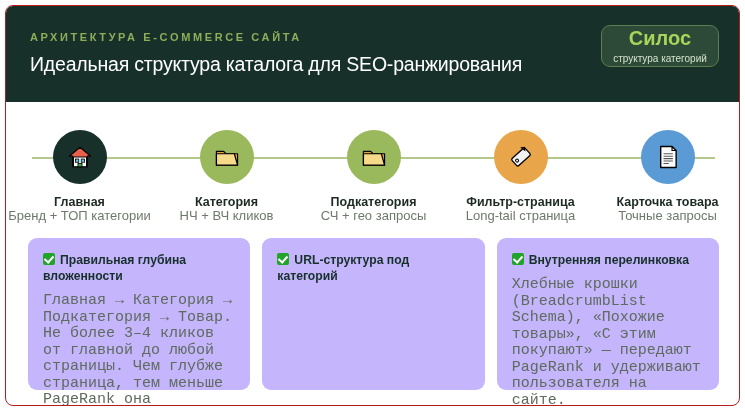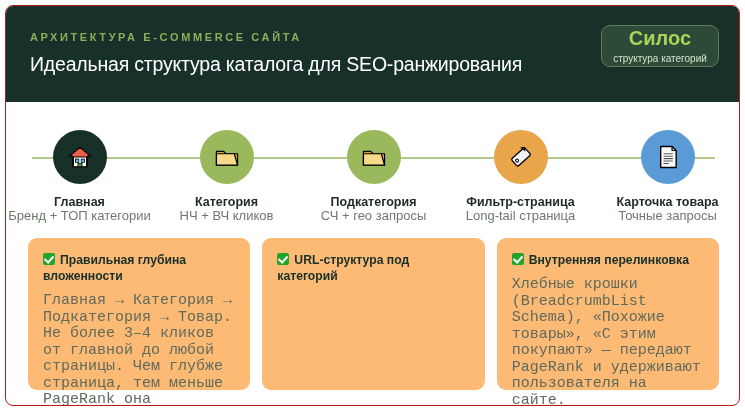--- a/index.html
+++ b/index.html
@@ -74,21 +74,21 @@
     font-size:13px;color:#6d7a6b;line-height:12px;white-space:nowrap;
   }
   
   .ic{display:block;}
   
   .cards{
     position:absolute;left:22px;top:232px;width:691px;height:152px;
     display:flex;gap:12px;
   }
   .card{
-    flex:1;background:#fdba74;border-radius:9px;
+    flex:1;background:#c4b5fd;border-radius:9px;
     padding:14px 15px 12px 15px;box-sizing:border-box;
   }
   .card-head{
     font-size:12.2px;font-weight:bold;color:#17302a;
     line-height:16px;margin-bottom:9px;
   }
   .chk{
     display:inline-block;width:12px;height:12px;
     background:#22a32a;border-radius:2px;
     position:relative;vertical-align:-1px;margin-right:5px;

